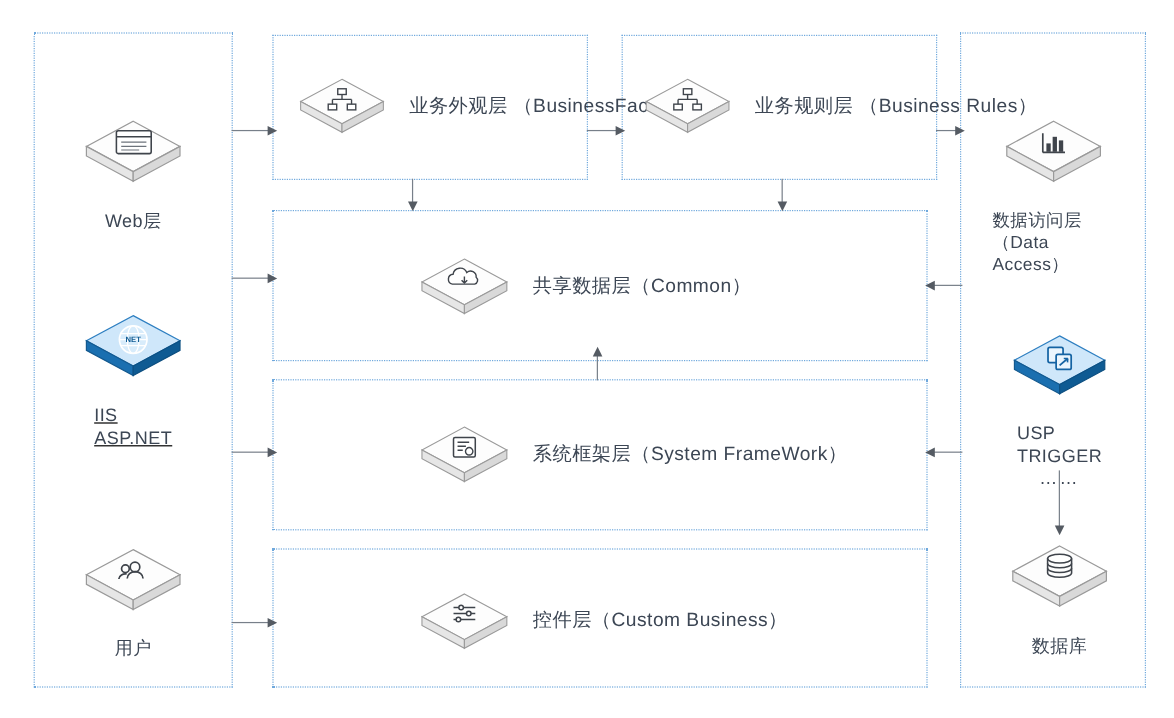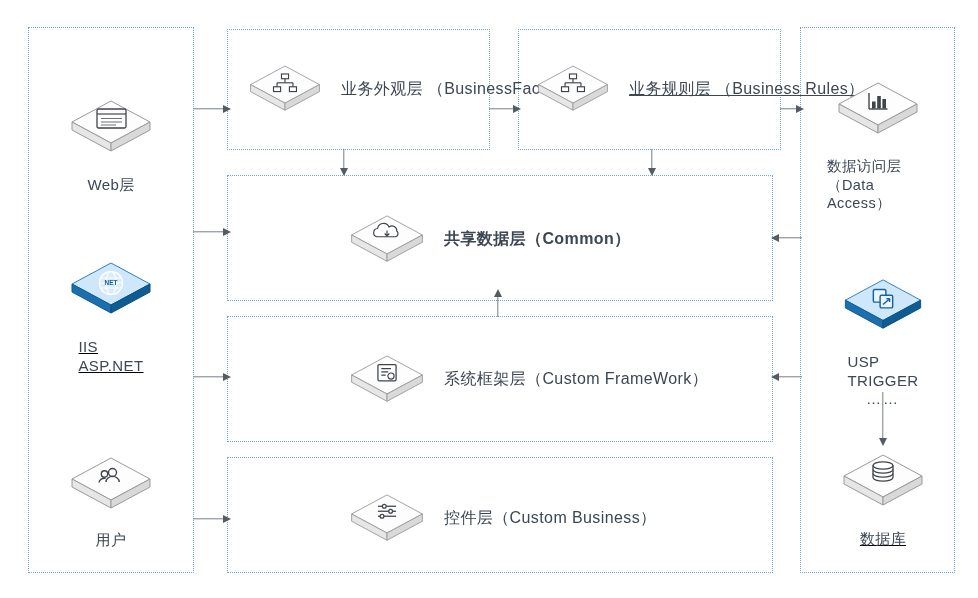--- a/index.html
+++ b/index.html
@@ -191,25 +191,25 @@
       <g transform="translate(43,22)" fill="none" stroke="#3f444b" stroke-width="1.3">
         <rect x="-4" y="-10" width="8" height="5.4" fill="#ffffff"></rect>
         <rect x="-13" y="4.5" width="8" height="5.4" fill="#ffffff"></rect>
         <rect x="5" y="4.5" width="8" height="5.4" fill="#ffffff"></rect>
         <line x1="0" y1="-4.6" x2="0" y2="0"></line>
         <line x1="-9" y1="0" x2="9" y2="0"></line>
         <line x1="-9" y1="0" x2="-9" y2="4.5"></line>
         <line x1="9" y1="0" x2="9" y2="4.5"></line>
       </g>
     </svg>
-    <div class="caption inline" style="text-align:left;text-decoration:underline;">业务规则层
+    <div class="caption inline" style="text-align:left;">业务规则层
 （Business Rules）</div>
   </div>
 
-  <div class="node" style="left:827px;top:80px;width:102px;">
+  <div class="node" style="left:827px;top:98px;width:102px;">
     <svg class="box3d" width="86" height="58" viewBox="0 0 86 58">
       <polygon points="43,3 82,24 43,45 4,24" fill="#fdfdfd" stroke="#9a9a9a" stroke-width="1"></polygon>
       <polygon points="4,24 43,45 43,53 4,32" fill="#e6e6e6" stroke="#9a9a9a" stroke-width="1"></polygon>
       <polygon points="82,24 43,45 43,53 82,32" fill="#d9d9d9" stroke="#9a9a9a" stroke-width="1"></polygon>
       <g transform="translate(43,22)" stroke="#3f444b" fill="none" stroke-width="1.4">
         <line x1="-9" y1="-9" x2="-9" y2="7"></line>
         <line x1="-9" y1="7" x2="9.5" y2="7"></line>
         <rect x="-6" y="-0.5" width="3.6" height="7" fill="#3f444b" stroke="none"></rect>
         <rect x="-0.8" y="-6" width="3.6" height="12.5" fill="#3f444b" stroke="none"></rect>
         <rect x="4.4" y="-3" width="3.6" height="9.5" fill="#3f444b" stroke="none"></rect>
@@ -229,36 +229,36 @@
         <rect x="-3" y="-3" width="13" height="13" rx="1.5" fill="#eaf5fd"></rect>
         <line x1="0" y1="6.5" x2="7" y2="0.5"></line>
         <path d="M7,0.5 l-0.2,3.4 M7,0.5 l-3.4,0" stroke-width="1.4"></path>
       </g>
     </svg>
     <div class="caption">USP
 TRIGGER</div>
     <div class="dots">……</div>
   </div>
 
-  <div class="node" style="left:834px;top:452px;width:98px;text-decoration:underline;">
+  <div class="node" style="left:834px;top:452px;width:98px;">
     <svg class="box3d" width="86" height="58" viewBox="0 0 86 58">
       <polygon points="43,3 82,24 43,45 4,24" fill="#fdfdfd" stroke="#9a9a9a" stroke-width="1"></polygon>
       <polygon points="4,24 43,45 43,53 4,32" fill="#e6e6e6" stroke="#9a9a9a" stroke-width="1"></polygon>
       <polygon points="82,24 43,45 43,53 82,32" fill="#d9d9d9" stroke="#9a9a9a" stroke-width="1"></polygon>
       <g transform="translate(43,21)" fill="none" stroke="#3f444b" stroke-width="1.3">
         <ellipse cx="0" cy="-7.5" rx="10" ry="3.6" fill="#ffffff"></ellipse>
         <path d="M-10,-7.5 v12 a10,3.6 0 0 0 20,0 v-12"></path>
         <path d="M-10,-3.5 a10,3.6 0 0 0 20,0"></path>
         <path d="M-10,0.5 a10,3.6 0 0 0 20,0"></path>
       </g>
     </svg>
     <div class="caption">数据库</div>
   </div>
 
-  <div class="node row" style="left:348px;top:212px;font-weight:bold;">
+  <div class="node row" style="left:348px;top:212px;">
     <svg class="box3d" width="78" height="55" viewBox="0 0 86 58">
       <polygon points="43,3 82,24 43,45 4,24" fill="#fdfdfd" stroke="#9a9a9a" stroke-width="1"></polygon>
       <polygon points="4,24 43,45 43,53 4,32" fill="#e6e6e6" stroke="#9a9a9a" stroke-width="1"></polygon>
       <polygon points="82,24 43,45 43,53 82,32" fill="#d9d9d9" stroke="#9a9a9a" stroke-width="1"></polygon>
       <g transform="translate(43,22)" fill="none" stroke="#3f444b" stroke-width="1.3">
         <path d="M-11,4 a4.6,4.6 0 0 1 0.6,-9.1 a6.6,6.6 0 0 1 12.6,-1.6 a5.2,5.2 0 0 1 8.6,4.4 a3.6,3.6 0 0 1 -1.4,6.3 z" fill="#ffffff"></path>
         <path d="M0,-3 v5.8 M-2.6,0.4 l2.6,2.6 l2.6,-2.6"></path>
       </g>
     </svg>
     <div class="caption inline">共享数据层（Common）</div>
@@ -270,21 +270,21 @@
       <polygon points="4,24 43,45 43,53 4,32" fill="#e6e6e6" stroke="#9a9a9a" stroke-width="1"></polygon>
       <polygon points="82,24 43,45 43,53 82,32" fill="#d9d9d9" stroke="#9a9a9a" stroke-width="1"></polygon>
       <g transform="translate(43,22)">
         <rect x="-10" y="-9.5" width="20" height="18" rx="1.4" fill="#ffffff" stroke="#3f444b" stroke-width="1.4"></rect>
         <line x1="-6.3" y1="-5" x2="4.4" y2="-5" stroke="#3f444b" stroke-width="1.4"></line>
         <line x1="-6.3" y1="-1.4" x2="1.4" y2="-1.4" stroke="#3f444b" stroke-width="1.4"></line>
         <line x1="-6.3" y1="2.2" x2="-1.5" y2="2.2" stroke="#3f444b" stroke-width="1.4"></line>
         <circle cx="4.4" cy="3.2" r="3.4" fill="#ffffff" stroke="#3f444b" stroke-width="1.3"></circle>
       </g>
     </svg>
-    <div class="caption inline">系统框架层（Custom FrameWork）</div>
+    <div class="caption inline">系统框架层（System FrameWork）</div>
   </div>
 
   <div class="node row" style="left:348px;top:491px;">
     <svg class="box3d" width="78" height="55" viewBox="0 0 86 58">
       <polygon points="43,3 82,24 43,45 4,24" fill="#fdfdfd" stroke="#9a9a9a" stroke-width="1"></polygon>
       <polygon points="4,24 43,45 43,53 4,32" fill="#e6e6e6" stroke="#9a9a9a" stroke-width="1"></polygon>
       <polygon points="82,24 43,45 43,53 82,32" fill="#d9d9d9" stroke="#9a9a9a" stroke-width="1"></polygon>
       <g transform="translate(43,22)" stroke="#3f444b" stroke-width="1.4" fill="none">
         <line x1="-10" y1="-6.5" x2="10" y2="-6.5"></line>
         <line x1="-10" y1="-1" x2="10" y2="-1"></line>

